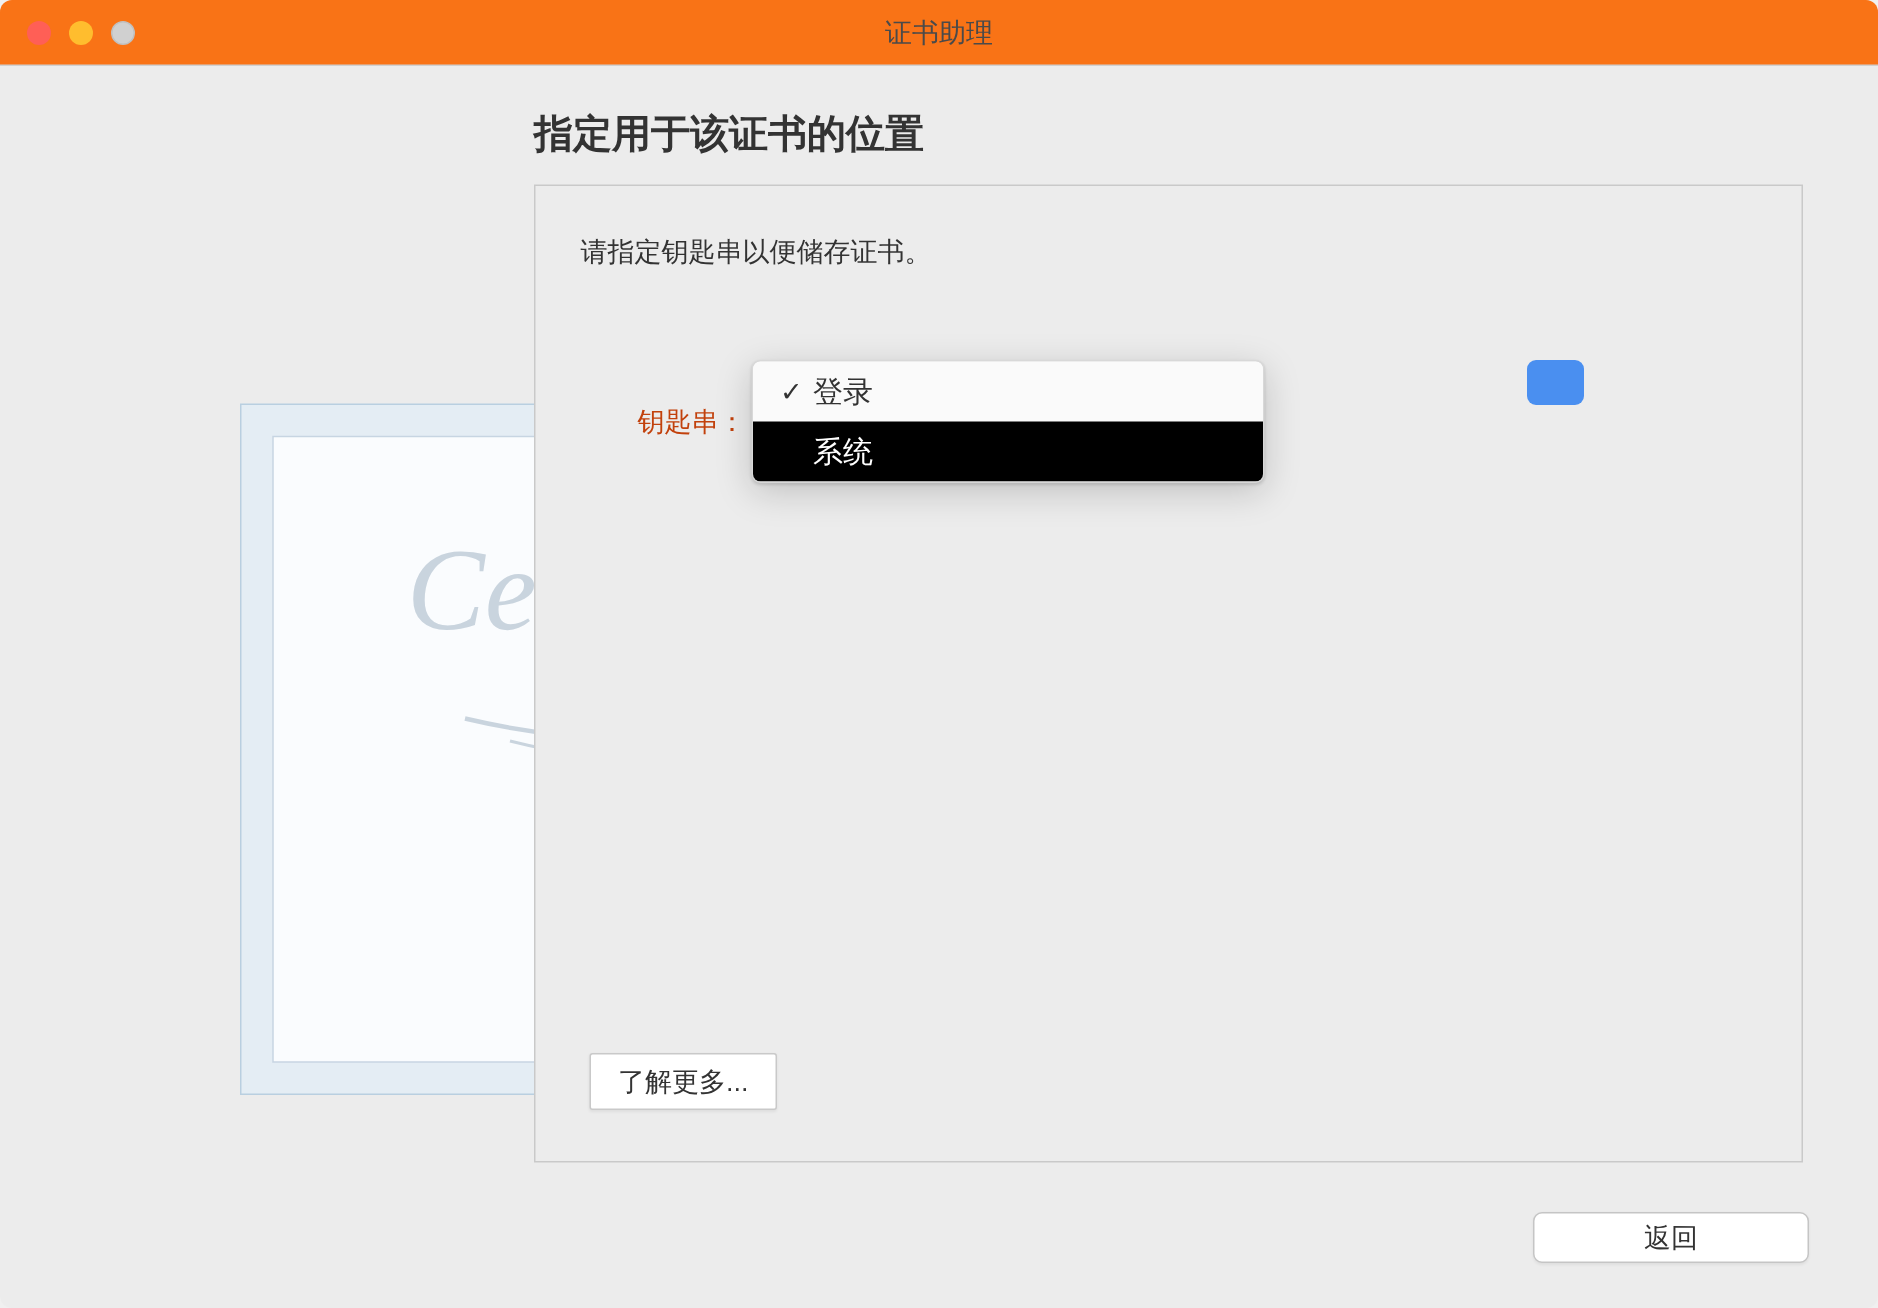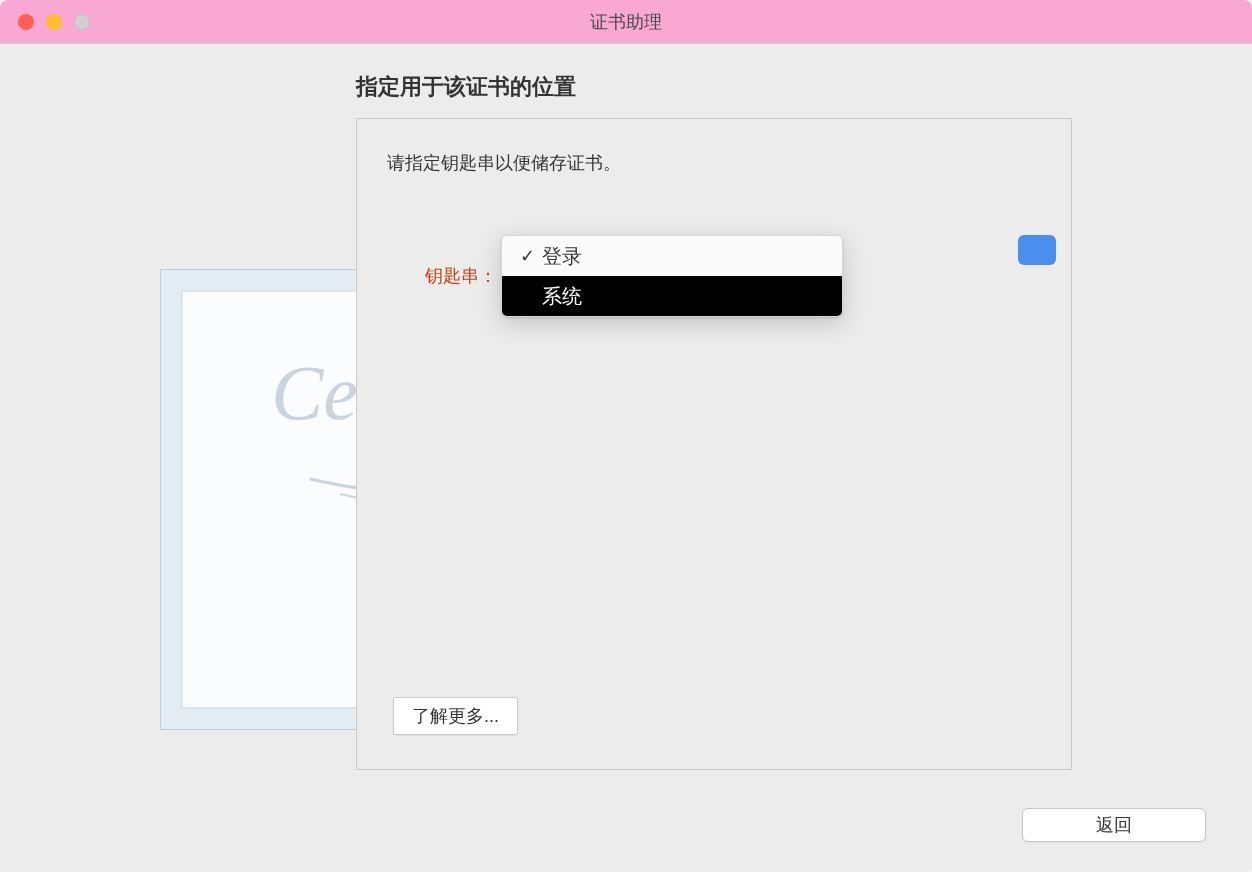--- a/index.html
+++ b/index.html
@@ -21,21 +21,21 @@
       height: 100%;
       background: #ececec;
       display: flex;
       flex-direction: column;
       border-radius: 8px;
       overflow: hidden;
     }
     
     .titlebar {
       height: 44px;
-      background: #f9a8d4;
+      background: #f97316;
       display: flex;
       align-items: center;
       position: relative;
       border-bottom: 1px solid #d0d0d0;
     }
     
     .traffic-lights {
       display: flex;
       gap: 12px;
       padding-left: 18px;
@@ -60,29 +60,29 @@
     }
     
     .content {
       flex: 1;
       padding: 28px 46px 20px 46px;
       position: relative;
     }
     
     .page-heading {
       margin-left: 310px;
-      font-size: 22px;
+      font-size: 26px;
       font-weight: bold;
       color: #333;
       margin-bottom: 16px;
     }
     
     .main-panel {
       margin-left: 310px;
-      width: 716px;
+      width: 846px;
       height: 652px;
       border: 1px solid #c9c9c9;
       background: #ececec;
       padding: 32px 30px;
       position: relative;
     }
     
     .instruction {
       font-size: 18px;
       color: #333;

